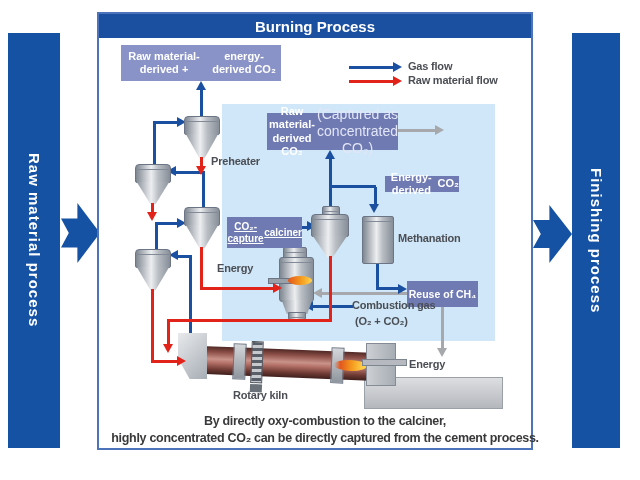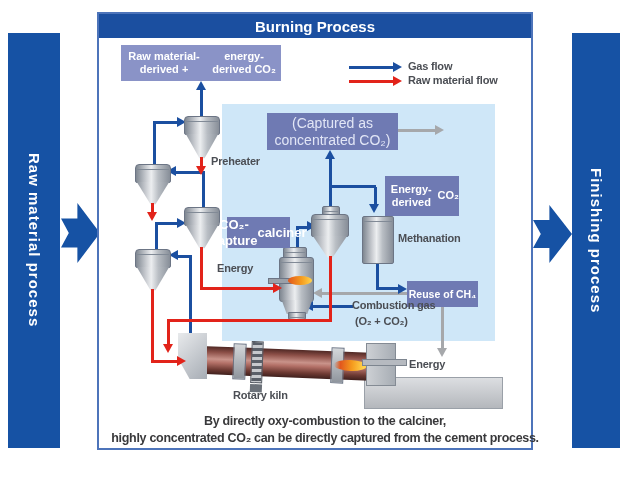--- a/index.html
+++ b/index.html
@@ -145,27 +145,28 @@
       <div class="ah" style="left: 177px; top: 356px; border-top: 5px solid transparent; border-bottom: 5px solid transparent; border-left: 9px solid rgb(226, 35, 26);"></div>
       <div class="ah" style="left: 163px; top: 344px; border-left: 5px solid transparent; border-right: 5px solid transparent; border-top: 9px solid rgb(226, 35, 26);"></div>
       <div class="ah" style="left: 393px; top: 76px; border-top: 5px solid transparent; border-bottom: 5px solid transparent; border-left: 9px solid rgb(226, 35, 26);"></div>
     </div>
 
   <div class="pbox" style="left:121px;top:45px;width:160px;height:36px;background:#8a93c7;font-size:11px;">
     <span>Raw material-derived +</span>
     <span>energy-derived CO₂</span>
   </div>
   <div class="pbox" style="left:267px;top:113px;width:131px;height:37px;font-size:11px;">
+    <span>Raw material-derived CO₂</span>
     <span class="sub">(Captured as concentrated CO₂)</span>
   </div>
-  <div class="pbox" style="left:385px;top:176px;width:74px;height:40px;font-size:11px;">
+  <div class="pbox" style="left:385px;top:176px;width:74px;height:16px;font-size:11px;">
     <span>Energy-derived</span>
     <span>CO₂</span>
   </div>
-  <div class="pbox" style="left:227px;top:217px;width:63px;height:31px;font-size:13px;">
+  <div class="pbox" style="left:227px;top:217px;width:75px;height:31px;font-size:10px;text-decoration:underline;">
     <span>CO₂-capture</span>
     <span>calciner</span>
   </div>
   <div class="pbox" style="left:407px;top:281px;width:71px;height:26px;font-size:10.5px;white-space:nowrap;">
     <span>Reuse of CH₄</span>
   </div>
 
   <div class="label" style="left:211px;top:155px;">Preheater</div>
   <div class="label" style="left:217px;top:262px;">Energy</div>
   <div class="label" style="left:398px;top:232px;">Methanation</div>

